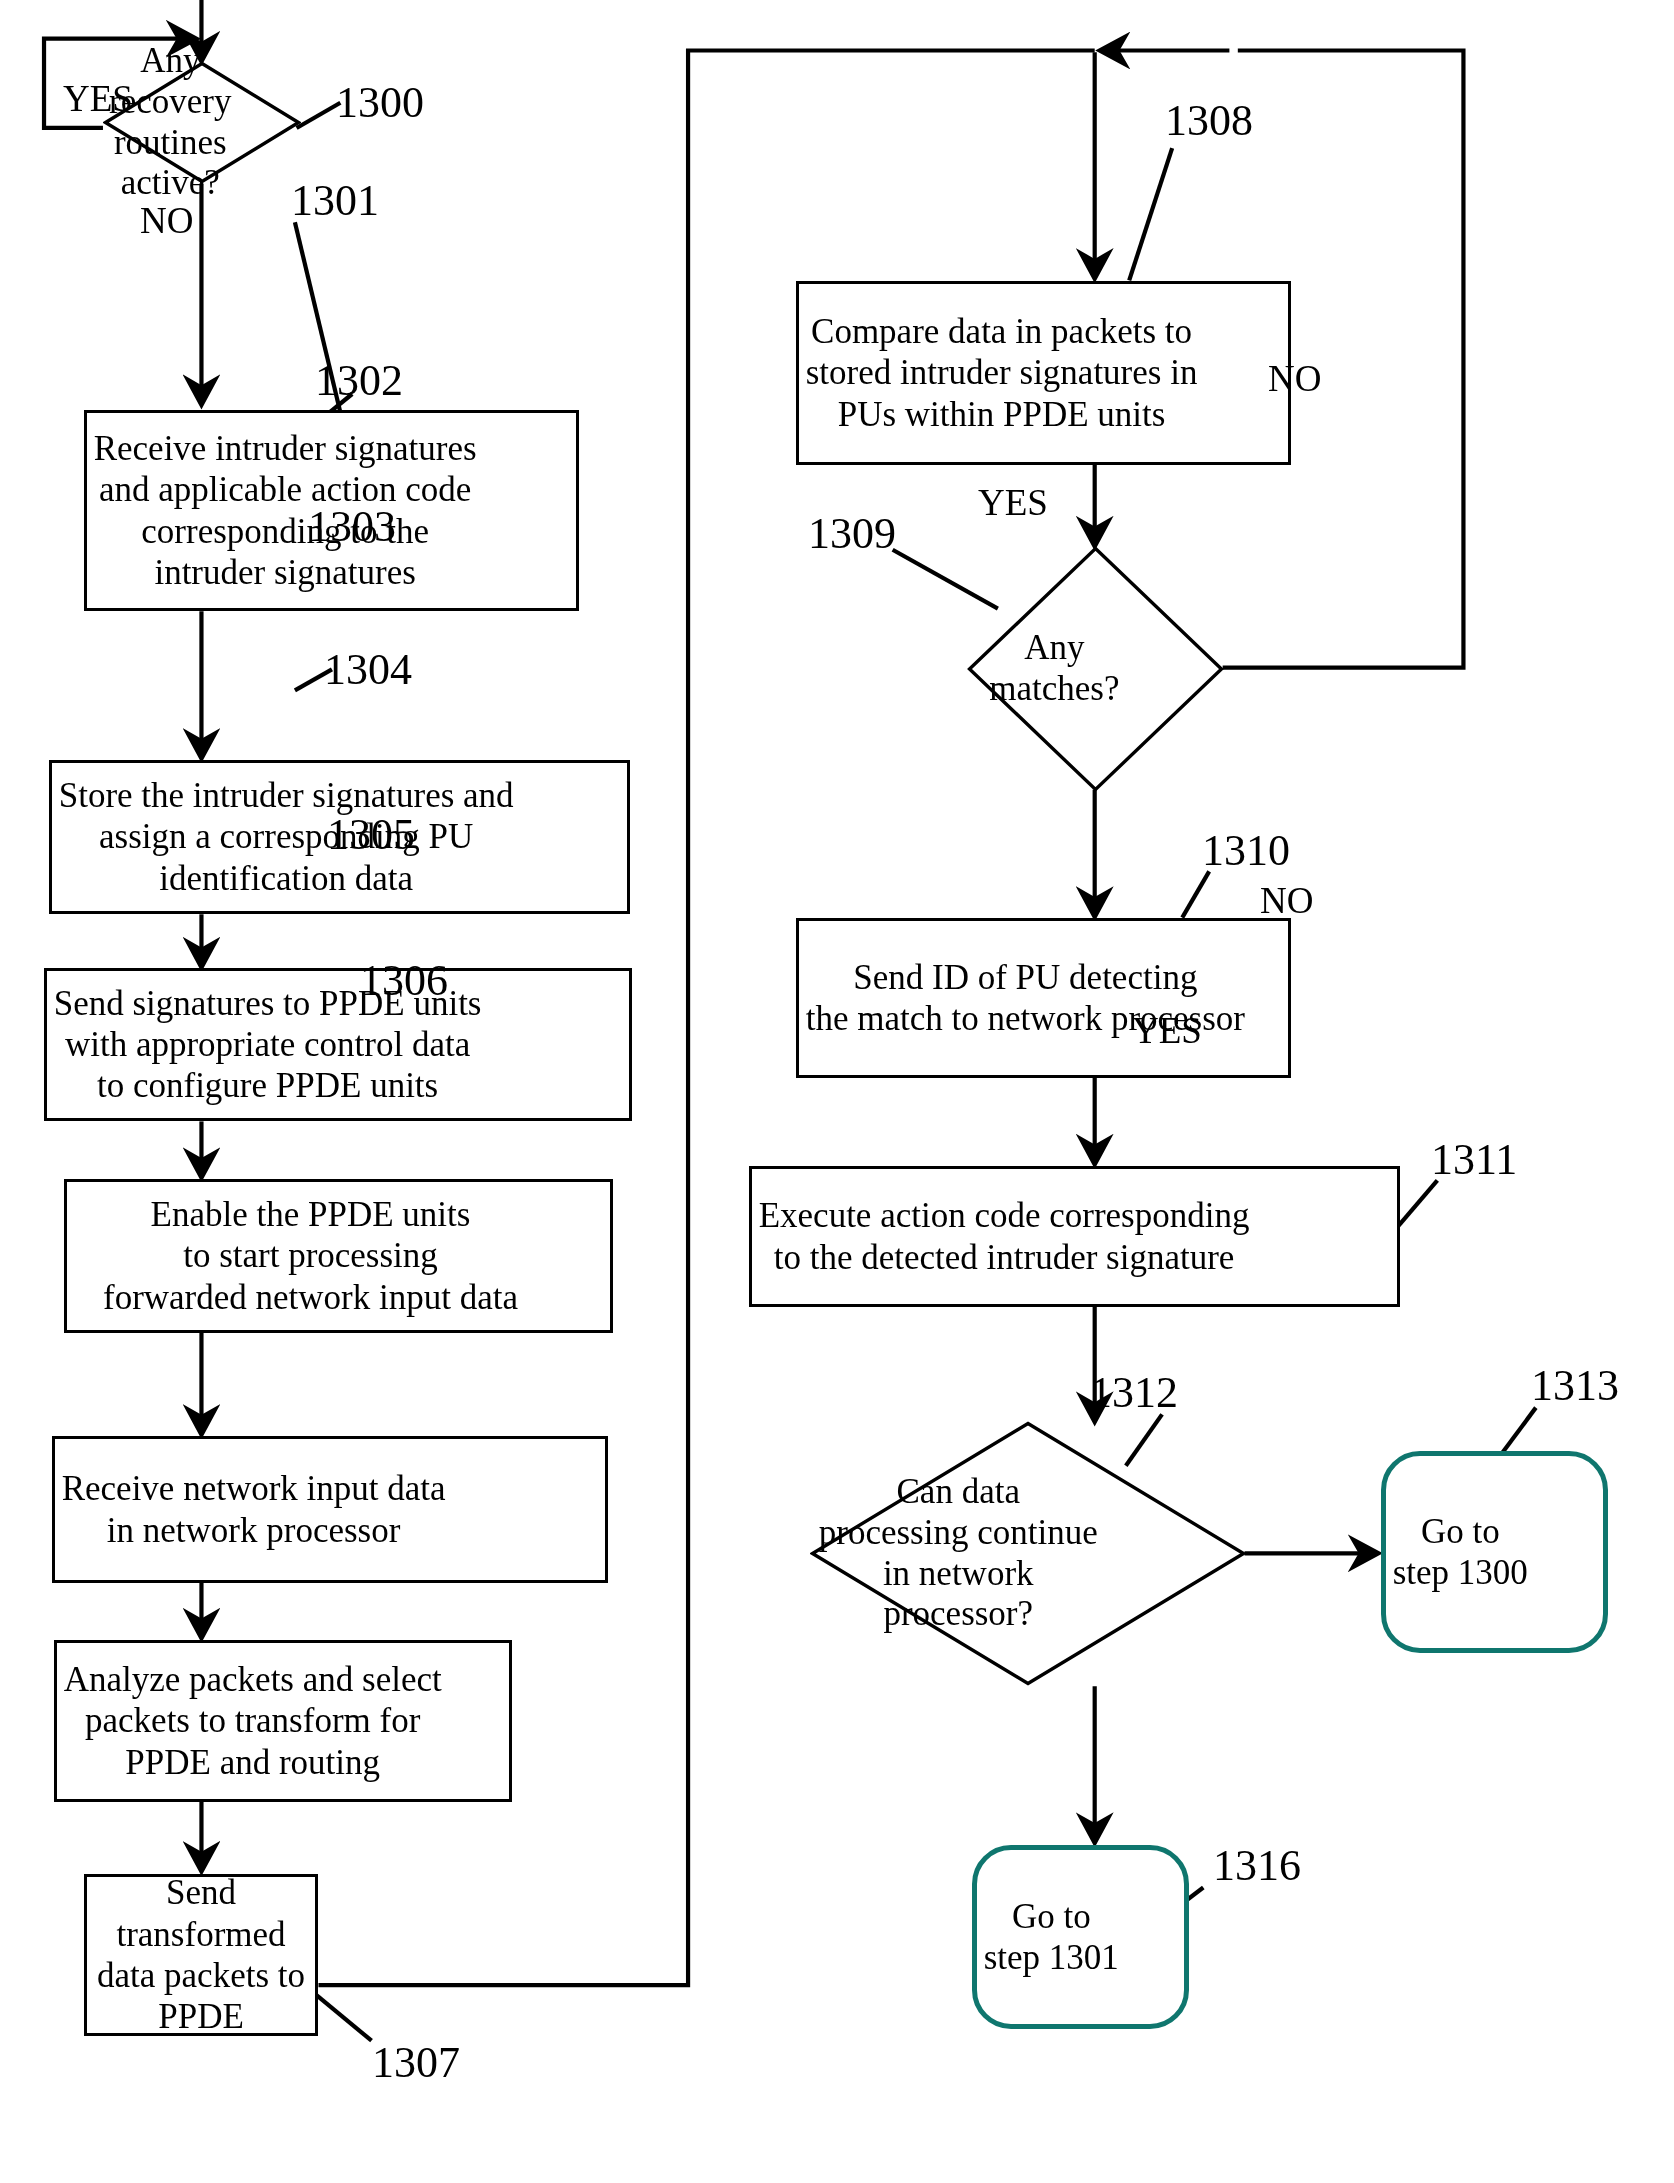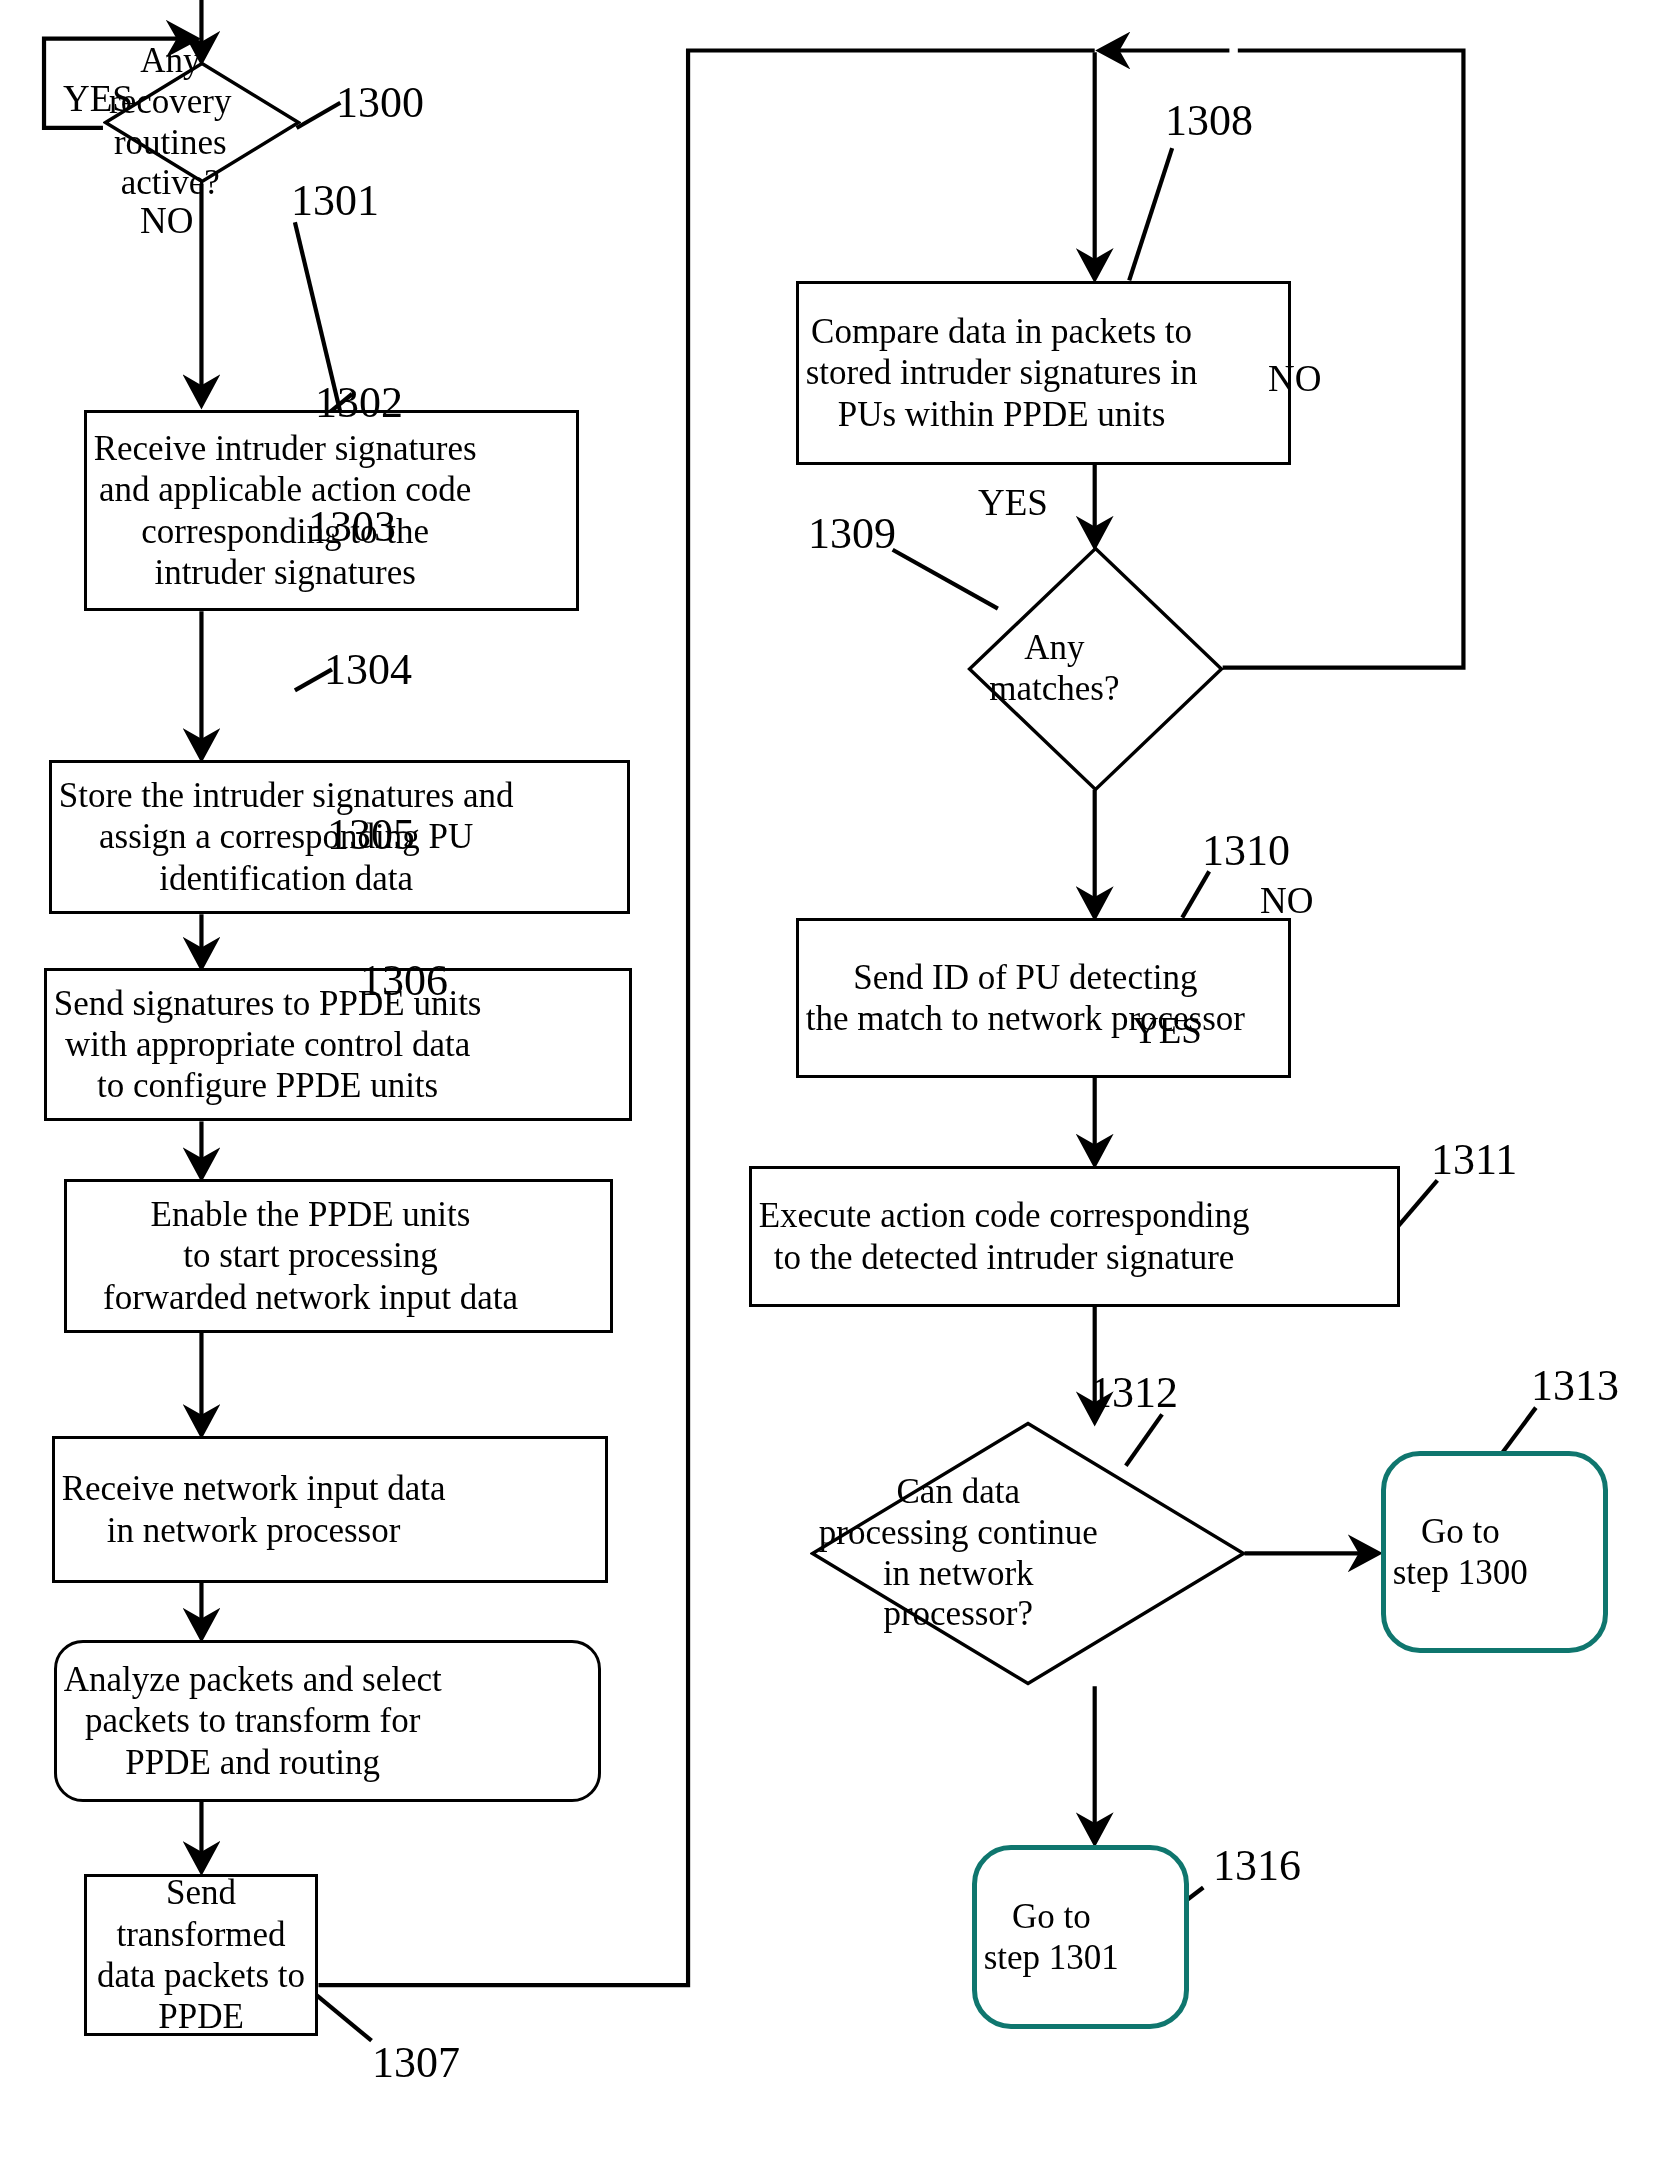--- a/index.html
+++ b/index.html
@@ -171,21 +171,21 @@
   </div>
 
   <div class="node process" style="left:64px; top:1179px; width:549px; height:154px;padding-left:36px;">
     <span>Enable the PPDE units<br>to start processing<br>forwarded network input data</span>
   </div>
 
   <div class="node process" style="left:52px; top:1436px; width:556px; height:147px;">
     <span>Receive network input data<br>in  network  processor</span>
   </div>
 
-  <div class="node process" style="left:54px; top:1640px; width:547px; height:162px;border-radius:29px;">
+  <div class="node process" style="left:54px; top:1640px; width:458px; height:162px;">
     <span>Analyze packets and select<br>packets to transform for<br>PPDE and routing</span>
   </div>
 
   <div class="node process" style="left:84px; top:1874px; width:234px; height:162px;">
     <span>Send transformed<br>data packets to<br>PPDE</span>
   </div>
 
   <div class="node process" style="left:796px; top:281px; width:495px; height:184px;">
     <span>Compare data in packets to<br>stored intruder signatures in<br>PUs within PPDE units</span>
   </div>
@@ -229,21 +229,21 @@
   <div class="label" style="left:978px; top:484px;">YES</div>
 
   <div class="label" style="left:1260px; top:882px;">NO</div>
 
   <div class="label" style="left:1132px; top:1012px;">YES</div>
 
   <div class="reflabel" style="left:336px; top:81px;">1300</div>
 
   <div class="reflabel" style="left:291px; top:179px;">1301</div>
 
-  <div class="reflabel" style="left:315px; top:381px;">1302</div>
+  <div class="reflabel" style="left:315px; top:359px;">1302</div>
 
   <div class="reflabel" style="left:308px; top:505px;">1303</div>
 
   <div class="reflabel" style="left:324px; top:648px;">1304</div>
 
   <div class="reflabel" style="left:327px; top:813px;">1305</div>
 
   <div class="reflabel" style="left:360px; top:959px;">1306</div>
 
   <div class="reflabel" style="left:372px; top:2041px;">1307</div>

